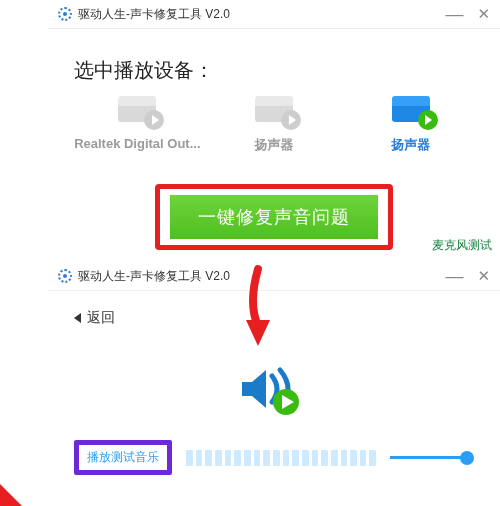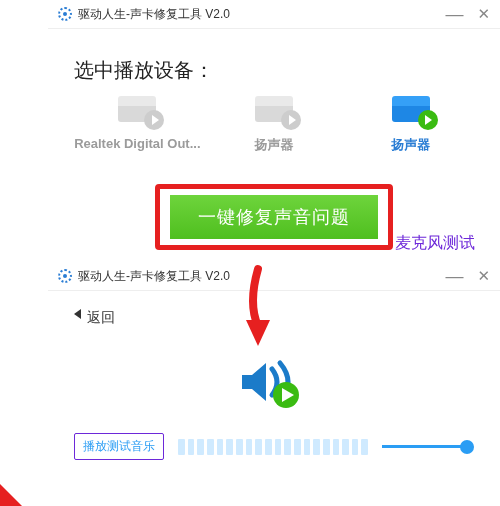--- a/index.html
+++ b/index.html
@@ -82,49 +82,49 @@
   .fix-btn {
     background: linear-gradient(to bottom, #6ed43c, #4fbf1f);
     color: #fff;
     border: none;
     font-size: 18px;
     padding: 10px 28px;
     letter-spacing: 1px;
     display: block;
   }
   .mic-test {
-    position: absolute; right: 25px; bottom: 6px;
-    font-size: 16px; color: #6d28d9;
+    position: absolute; right: 8px; bottom: 6px;
+    font-size: 12px; color: #15803d;
   }
 
   
   .big-arrow {
     position: absolute;
     left: 238px; top: 264px;
     z-index: 5;
     width: 40px; height: 90px;
     pointer-events: none;
   }
 
   
   .w2 { margin-top: 2px; }
   .w2-body { padding: 10px 26px 10px; }
-  .back-row { display: flex; gap: 6px; font-size: 14px; color: #333; margin: 8px 0 28px; }
+  .back-row { display: flex; align-items: center; gap: 6px; font-size: 14px; color: #333; margin: 8px 0 35px; }
   .back-chevron {
     width: 0; height: 0;
     border-top: 5px solid transparent;
     border-bottom: 5px solid transparent;
     border-right: 7px solid #333;
   }
   .speaker-hero { display: flex; justify-content: center; margin-bottom: 20px; }
   .speaker-svg { width: 72px; height: 54px; }
 
   .slider-row { display: flex; align-items: center; gap: 14px; padding: 4px 0; }
   .music-btn {
-    border: 1px solid #6d28d9;
+    border: 5px solid #6d28d9;
     color: #2a9df4;
     background: #fff;
     font-size: 12px;
     padding: 4px 8px;
     border-radius: 2px;
     white-space: nowrap;
   }
   .vumeter {
     flex: 0 0 auto;
     width: 190px; height: 16px;

